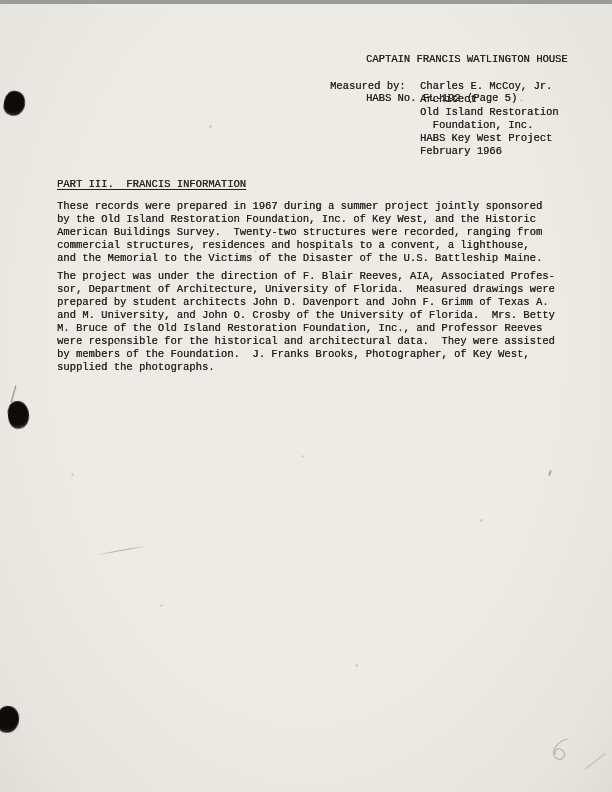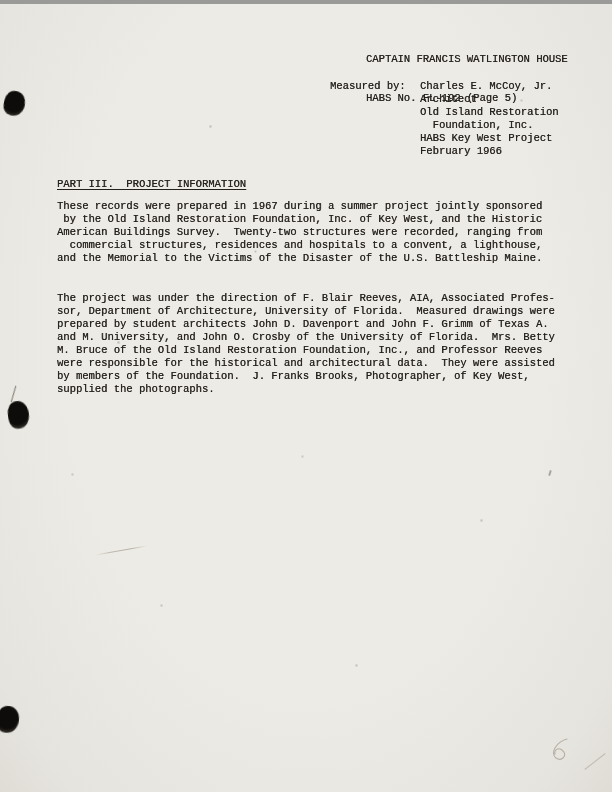--- a/index.html
+++ b/index.html
@@ -27,22 +27,22 @@
 
   .doc-header       { left: 366px; top: 23px; }
   .prepared-label   { left: 330px; top: 76px; }
   .prepared-value   { left: 420px; top: 76px; }
   .section-heading  {
     left: 57px; top: 174px;
     text-decoration: underline;
     text-underline-offset: 2px;
     text-decoration-thickness: 1px;
   }
-  .para-1 { left: 57px; top: 196px; text-align: right; }
-  .para-2 { left: 57px; top: 288px; }
+  .para-1 { left: 57px; top: 196px; }
+  .para-2 { left: 57px; top: 266px; }
 
   
   .blot {
     position: absolute;
     background: radial-gradient(circle at 45% 45%, #0e0c0a 55%, #2a2722 72%, rgba(42,39,34,0) 85%);
     border-radius: 48% 52% 55% 45%;
     filter: blur(0.3px);
   }
   .blot-top    { left: 4px;  top: 87px;  width: 21px; height: 25px; transform: rotate(12deg); }
   .blot-middle { left: 8px;  top: 397px; width: 21px; height: 28px; transform: rotate(-8deg); }
@@ -120,21 +120,21 @@
 
   <div class="txt prepared-label">Measured by:</div>
 
   <div class="txt prepared-value">Charles E. McCoy, Jr.
 Architect
 Old Island Restoration
   Foundation, Inc.
 HABS Key West Project
 February 1966</div>
 
-  <div class="txt section-heading">PART III.  PROJECT INFORMATION</div>
+  <div class="txt section-heading">PART III.  FRANCIS INFORMATION</div>
 
   <div class="txt para-1">These records were prepared in 1967 during a summer project jointly sponsored
 by the Old Island Restoration Foundation, Inc. of Key West, and the Historic
 American Buildings Survey.  Twenty-two structures were recorded, ranging from
 commercial structures, residences and hospitals to a convent, a lighthouse,
 and the Memorial to the Victims of the Disaster of the U.S. Battleship Maine.</div>
 
   <div class="txt para-2">The project was under the direction of F. Blair Reeves, AIA, Associated Profes-
 sor, Department of Architecture, University of Florida.  Measured drawings were
 prepared by student architects John D. Davenport and John F. Grimm of Texas A.

